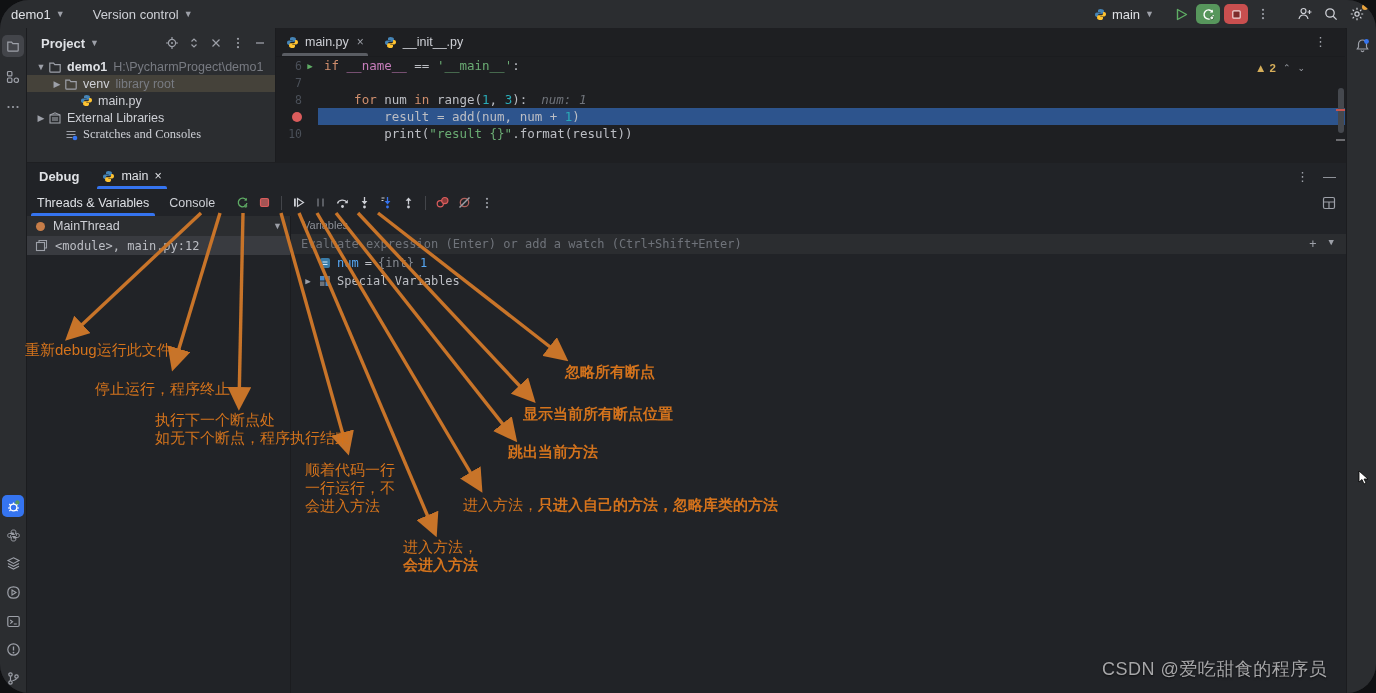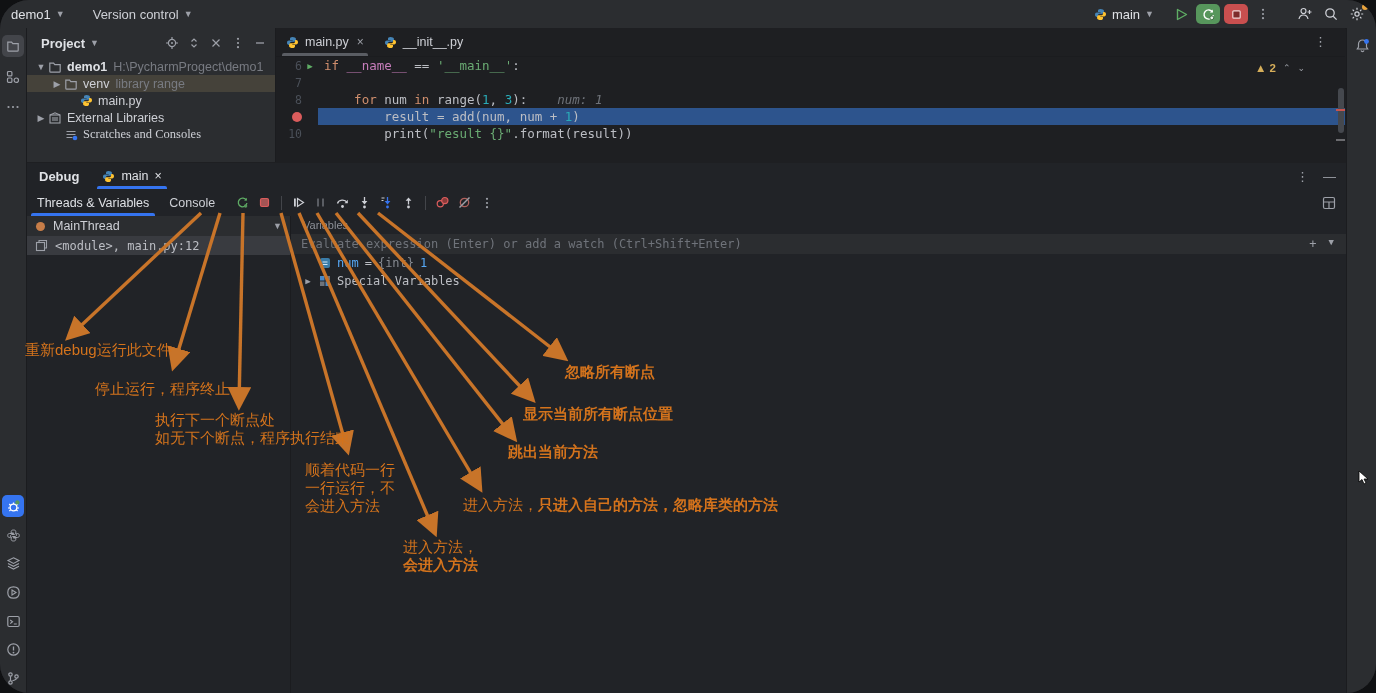--- a/index.html
+++ b/index.html
@@ -51,21 +51,21 @@
         font-family:"DejaVu Sans Mono","Liberation Mono",monospace;font-size:12.5px;}
   .code-line{position:relative;display:flex;align-items:center;height:17px;white-space:pre;}
   .gutter{flex:0 0 42px;display:flex;align-items:center;justify-content:flex-end;height:17px;}
   .lnum{color:#4b5059;font-size:11.5px;width:18px;text-align:right;}
   .gut-slot{width:16px;display:flex;align-items:center;justify-content:center;}
   .code-text{padding-left:6px;}
   .hl-row{position:absolute;left:42px;right:0;top:0;bottom:0;background:#2d548d;}
   .code-text,.gutter{position:relative;z-index:2;}
   .bp-dot{width:10px;height:10px;border-radius:50%;background:#db5c5c;}
   .run-arrow{color:#5fad65;font-size:9px;}
-  .inline-hint{color:#6f737a;font-style:italic;margin-left:30px;}
+  .inline-hint{color:#6f737a;font-style:italic;margin-left:14px;}
   #inspect-widget{position:absolute;right:40px;top:34px;display:flex;align-items:center;gap:7px;
                   color:#9da0a8;font-size:11.5px;}
   #inspect-widget .warn{color:#d6ae5a;font-weight:700;display:flex;gap:3px;align-items:center;}
   #ed-scroll{position:absolute;right:1px;top:60px;width:6px;height:45px;background:#45484e;border-radius:3px;}
   #ed-mark-red{position:absolute;right:0;top:81px;width:9px;height:2px;background:#c75450;}
   #ed-mark-pale{position:absolute;right:0;top:111px;width:9px;height:2px;background:#b8b8bb;opacity:.5;}
   
   #rightstripe{position:absolute;left:1346px;top:28px;width:30px;height:665px;background:#2b2d30;
                border-left:1px solid #1b1c1f;}
   #bell{position:absolute;left:4px;top:6px;width:22px;height:22px;display:flex;align-items:center;justify-content:center;color:#9da0a8;}
@@ -303,21 +303,21 @@
           <span class="suffix">H:\PycharmProgect\demo1</span>
         </div>
         <div class="tree-row tree-sel" style="padding-left: 24px;">
           <span class="chv">▶</span>
           <span class="t-ic" style="display: inline-flex; align-items: center;">
             <svg width="14" height="14" viewBox="0 0 14 14">
               <path d="M1.8 3.2h3.8l1.2 1.5h5.4v6.6a.9.9 0 0 1-.9.9H2.7a.9.9 0 0 1-.9-.9z" fill="none" stroke="#9da0a8" stroke-width="1.2"></path>
             </svg>
           </span>
           <span>venv</span>
-          <span class="suffix">library range</span>
+          <span class="suffix">library root</span>
         </div>
         <div class="tree-row" style="padding-left: 40px;">
           <span class="chv"></span>
           <span class="t-ic" style="display: inline-flex; align-items: center;">
             <svg width="13" height="13" viewBox="0 0 13 13">
               <path d="M6.5 1C4.7 1 4 1.8 4 2.8V4h2.7v.6H2.9C1.8 4.6 1 5.5 1 6.8s.8 2.2 1.9 2.2h1V7.5c0-1 .8-1.8 1.8-1.8h2.6c.9 0 1.6-.7 1.6-1.6V2.8C9.9 1.8 8.3 1 6.5 1z" fill="#4584b6"></path>
               <path d="M6.5 12c1.8 0 2.5-.8 2.5-1.8V9H6.3v-.6h3.8c1.1 0 1.9-.9 1.9-2.2s-.8-2.2-1.9-2.2h-1v1.5c0 1-.8 1.8-1.8 1.8H4.7c-.9 0-1.6.7-1.6 1.6v1.3C3.1 11.2 4.7 12 6.5 12z" fill="#ffc331"></path>
             </svg>
           </span>
           <span>main.py</span>
@@ -619,18 +619,19 @@
       <div class="annot" style="left: 508px; top: 443px; color: rgb(212, 115, 28);">
         <div><b>跳出当前方法</b></div>
       </div>
       <div class="annot" style="left: 523px; top: 405px; color: rgb(212, 115, 28);">
         <div><b>显示当前所有断点位置</b></div>
       </div>
       <div class="annot" style="left: 565px; top: 363px; color: rgb(212, 115, 28); text-align: right;">
         <div><b>忽略所有断点</b></div>
       </div>
     </div>
+  <div id="watermark">CSDN @爱吃甜食的程序员</div>
   <div id="cursor-artifact">
     <svg width="12" height="16" viewBox="0 0 12 16">
         <path d="M1 1 L1 12 L4 9.5 L6 14 L8 13 L6 9 L10 9 Z" fill="#fff" stroke="#000" stroke-width=".8"></path>
       </svg>
   </div>
 </div>
 
 </body></html>

